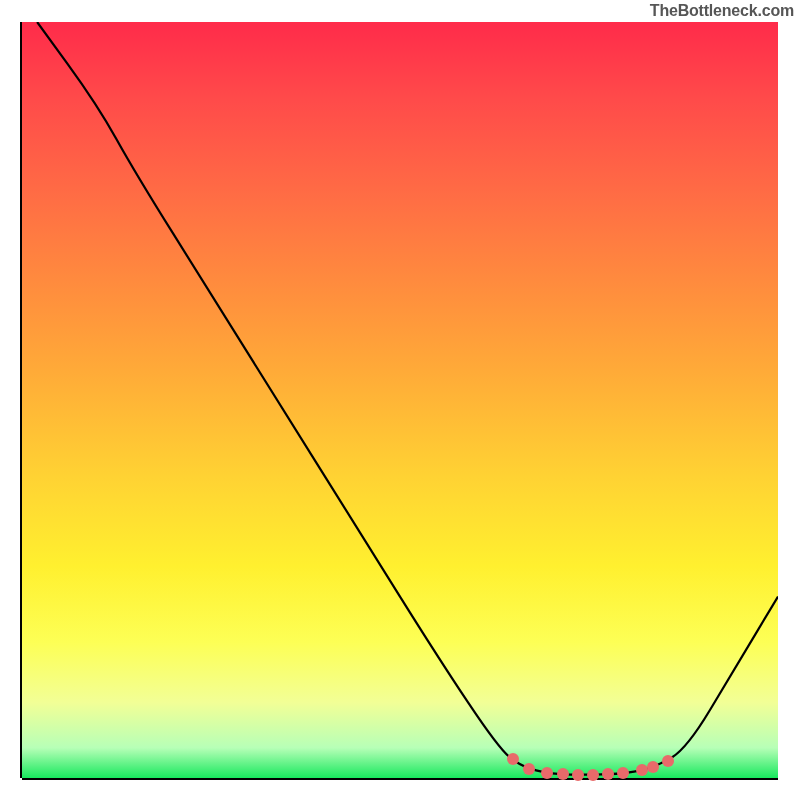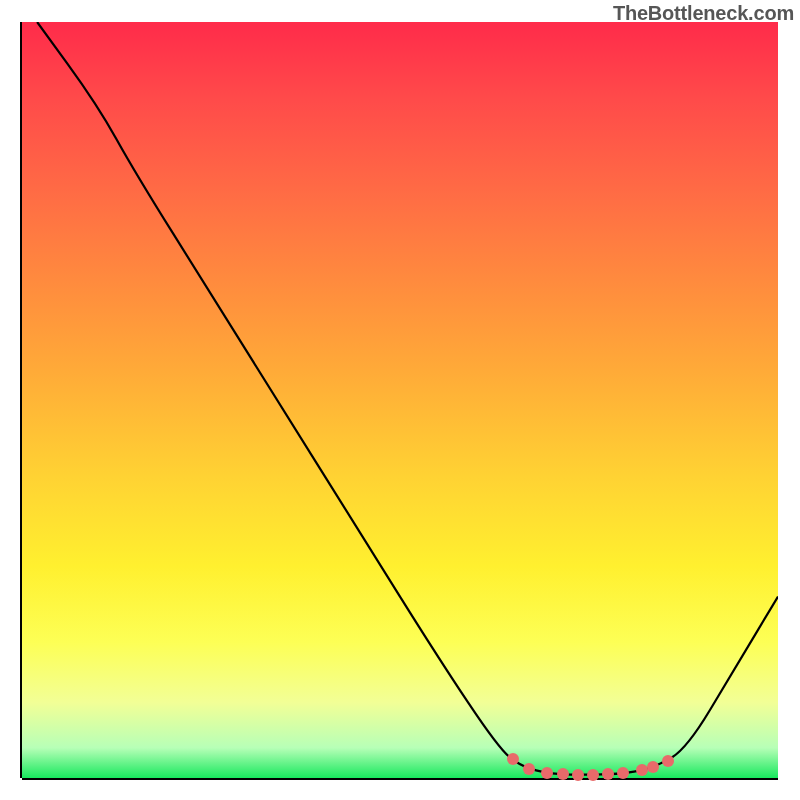--- a/index.html
+++ b/index.html
@@ -43,21 +43,21 @@
     bottom: 20px;
     width: 756px;
     height: 2px;
     background: #000;
   }
   .watermark {
     position: absolute;
     top: 2px;
     right: 6px;
     font-family: Arial, Helvetica, sans-serif;
-    font-size: 20px;
+    font-size: 16px;
     font-weight: bold;
     color: #565656;
     letter-spacing: -0.2px;
   }
   .curve-svg {
     position: absolute;
     left: 22px;
     top: 22px;
     width: 756px;
     height: 756px;

